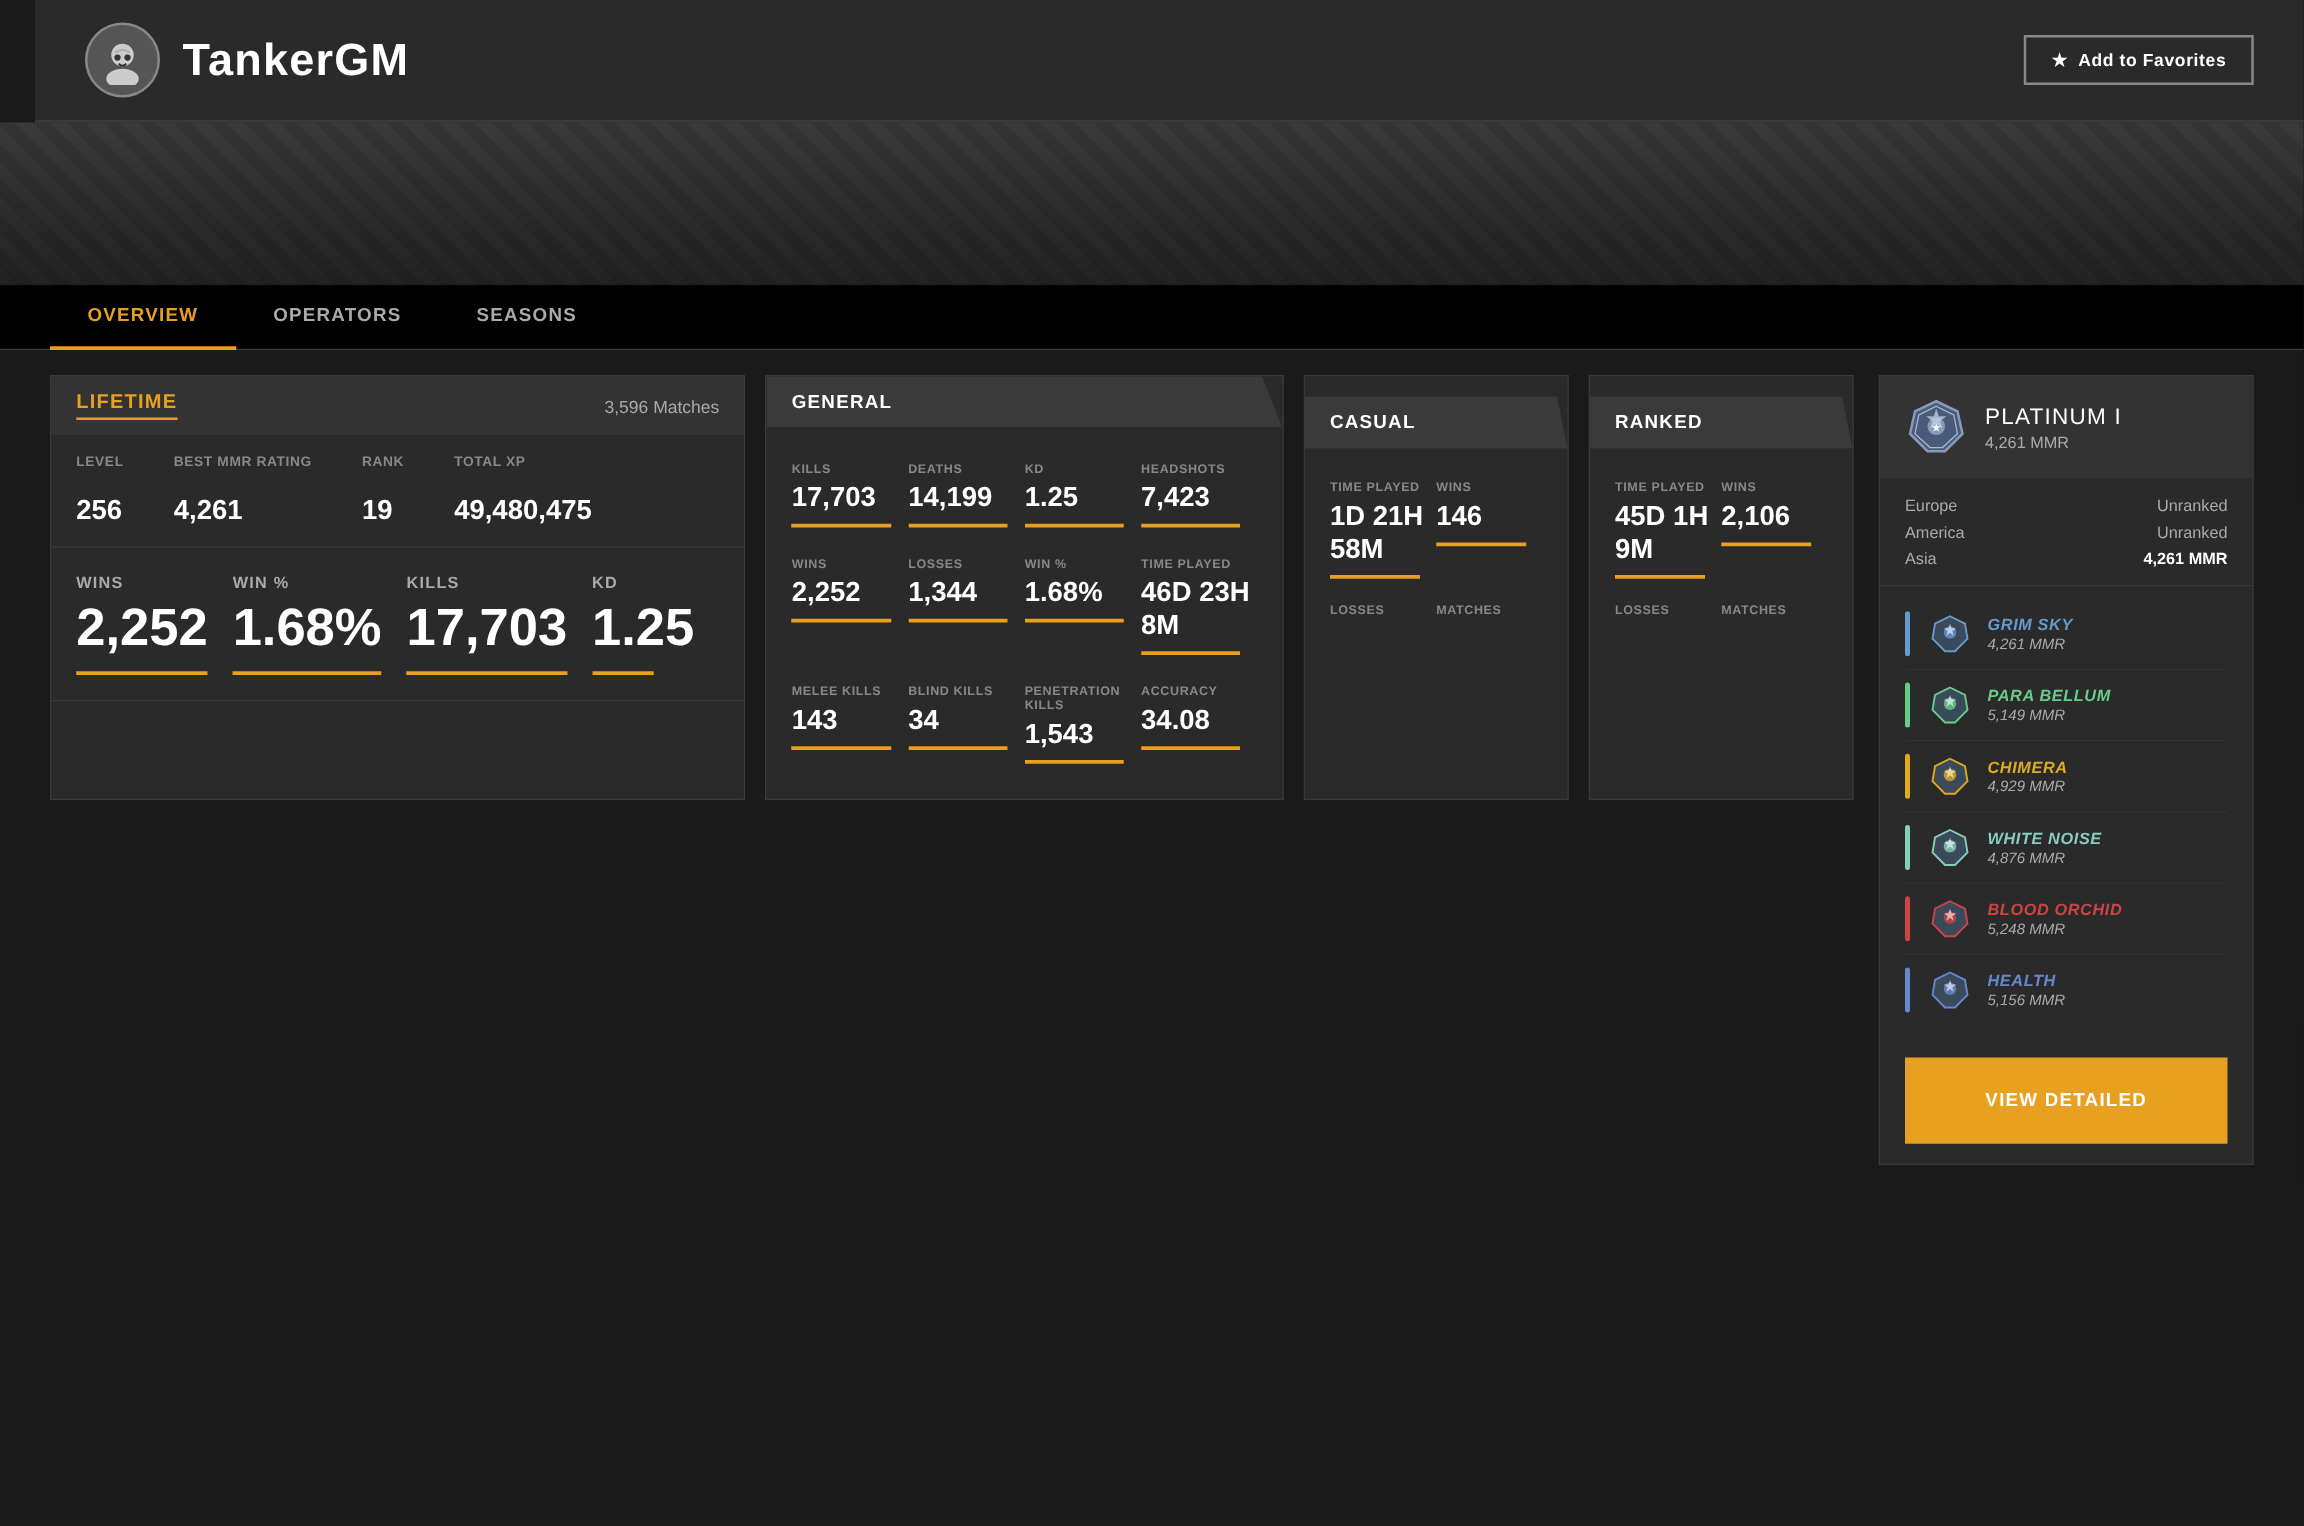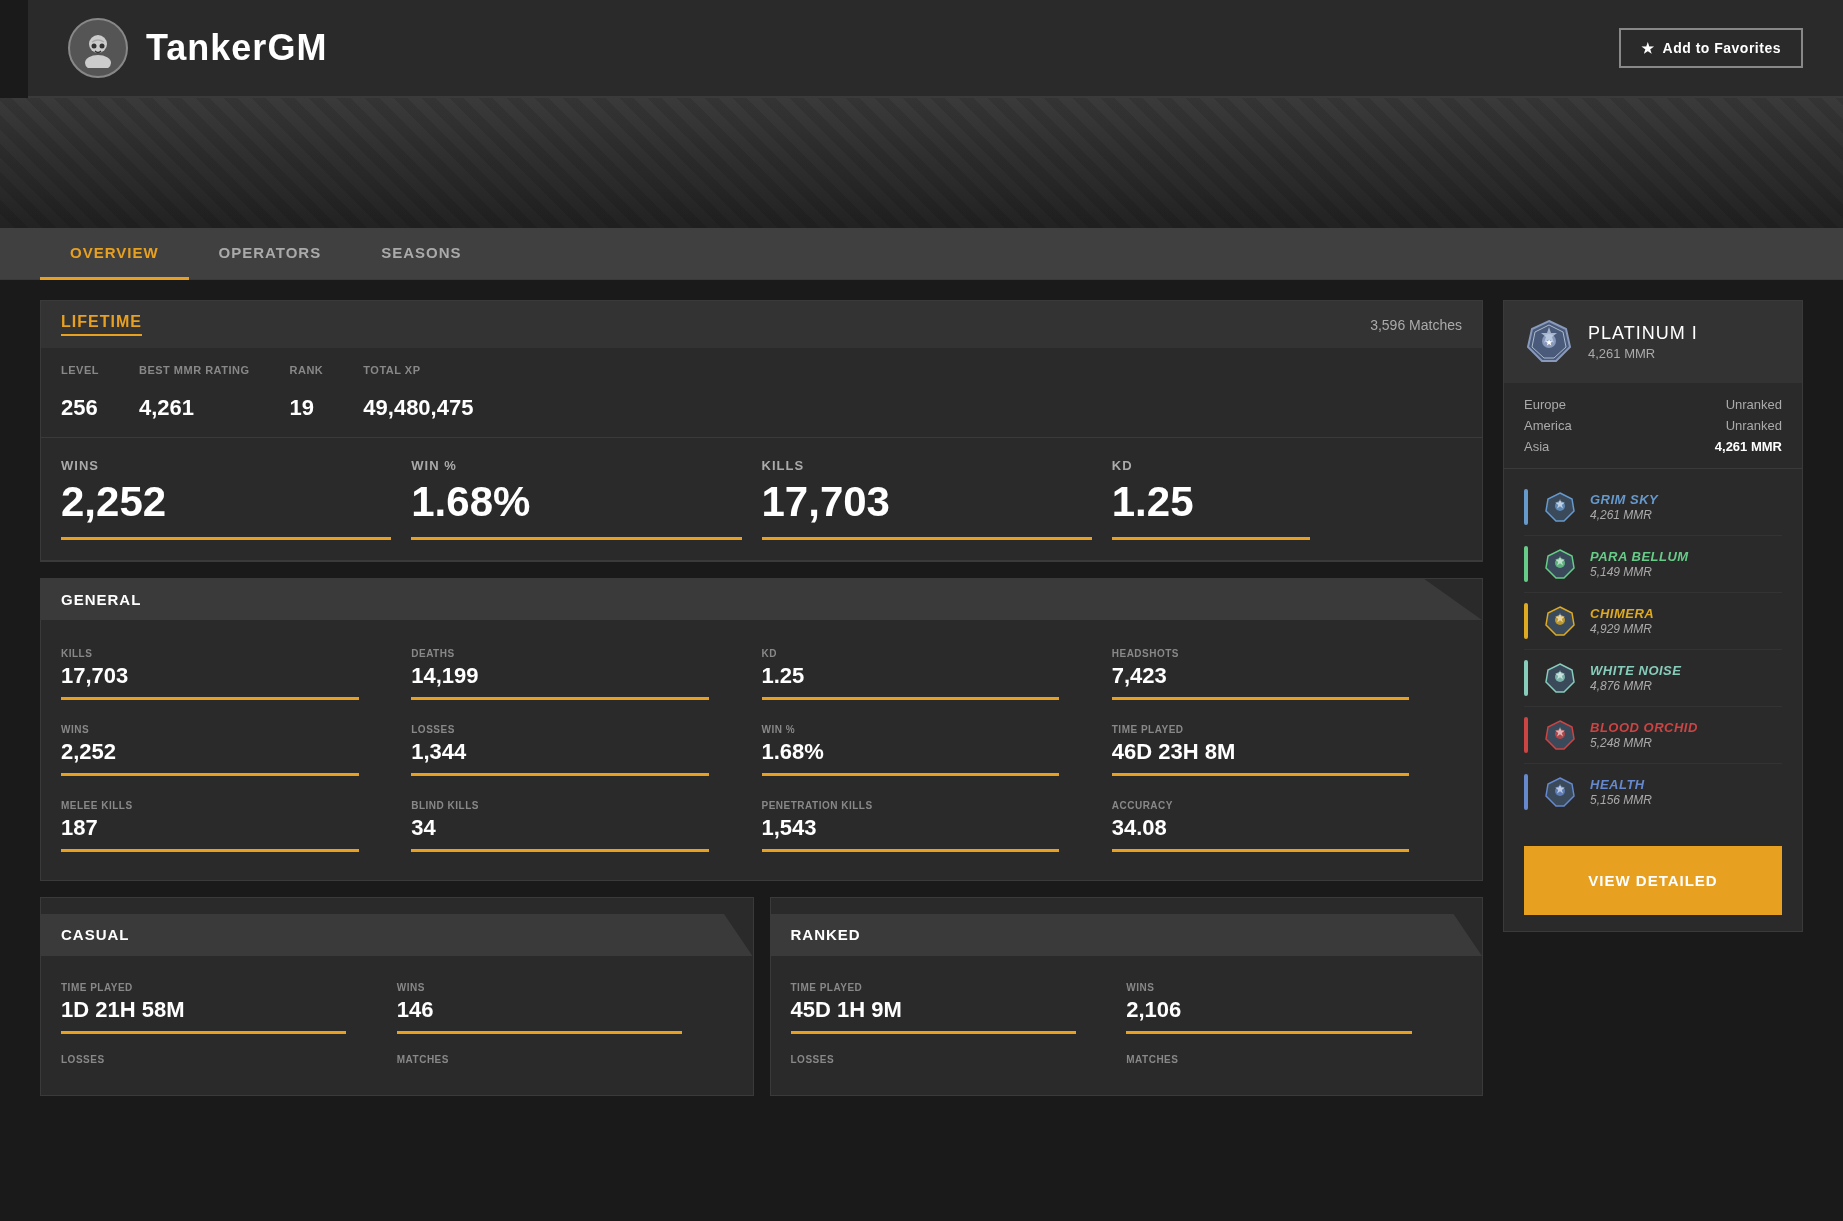--- a/index.html
+++ b/index.html
@@ -81,21 +81,21 @@
         45deg,
         transparent,
         transparent 10px,
         rgba(0,0,0,0.1) 10px,
         rgba(0,0,0,0.1) 20px
       );
     }
 
     
     .nav-tabs {
-      background: #404040;
+      background: #000000;
       padding: 0 40px;
       display: flex;
       gap: 0;
       border-bottom: 1px solid #3a3a3a;
     }
     .nav-tab {
       padding: 16px 30px;
       font-size: 15px;
       font-weight: 700;
       color: #aaa;
@@ -115,21 +115,20 @@
       display: flex;
       gap: 20px;
       padding: 20px 40px;
       align-items: flex-start;
     }
 
     
     .left-panel {
       flex: 1;
       display: flex;
-      flex-direction: column;
       gap: 16px;
     }
 
     
     .section-card {
       background: #2a2a2a;
       border: 1px solid #3a3a3a;
     }
     .section-header {
       background: #333;
@@ -570,21 +569,21 @@
       <span class="general-stat-value">1.68%</span>
       <div class="general-stat-bar"></div>
     </div>
             <div class="general-stat">
       <span class="general-stat-label">TIME PLAYED</span>
       <span class="general-stat-value">46D 23H 8M</span>
       <div class="general-stat-bar"></div>
     </div>
             <div class="general-stat">
       <span class="general-stat-label">MELEE KILLS</span>
-      <span class="general-stat-value">187</span>
+      <span class="general-stat-value">143</span>
       <div class="general-stat-bar"></div>
     </div>
             <div class="general-stat">
       <span class="general-stat-label">BLIND KILLS</span>
       <span class="general-stat-value">34</span>
       <div class="general-stat-bar"></div>
     </div>
             <div class="general-stat">
       <span class="general-stat-label">PENETRATION KILLS</span>
       <span class="general-stat-value">1,543</span>

